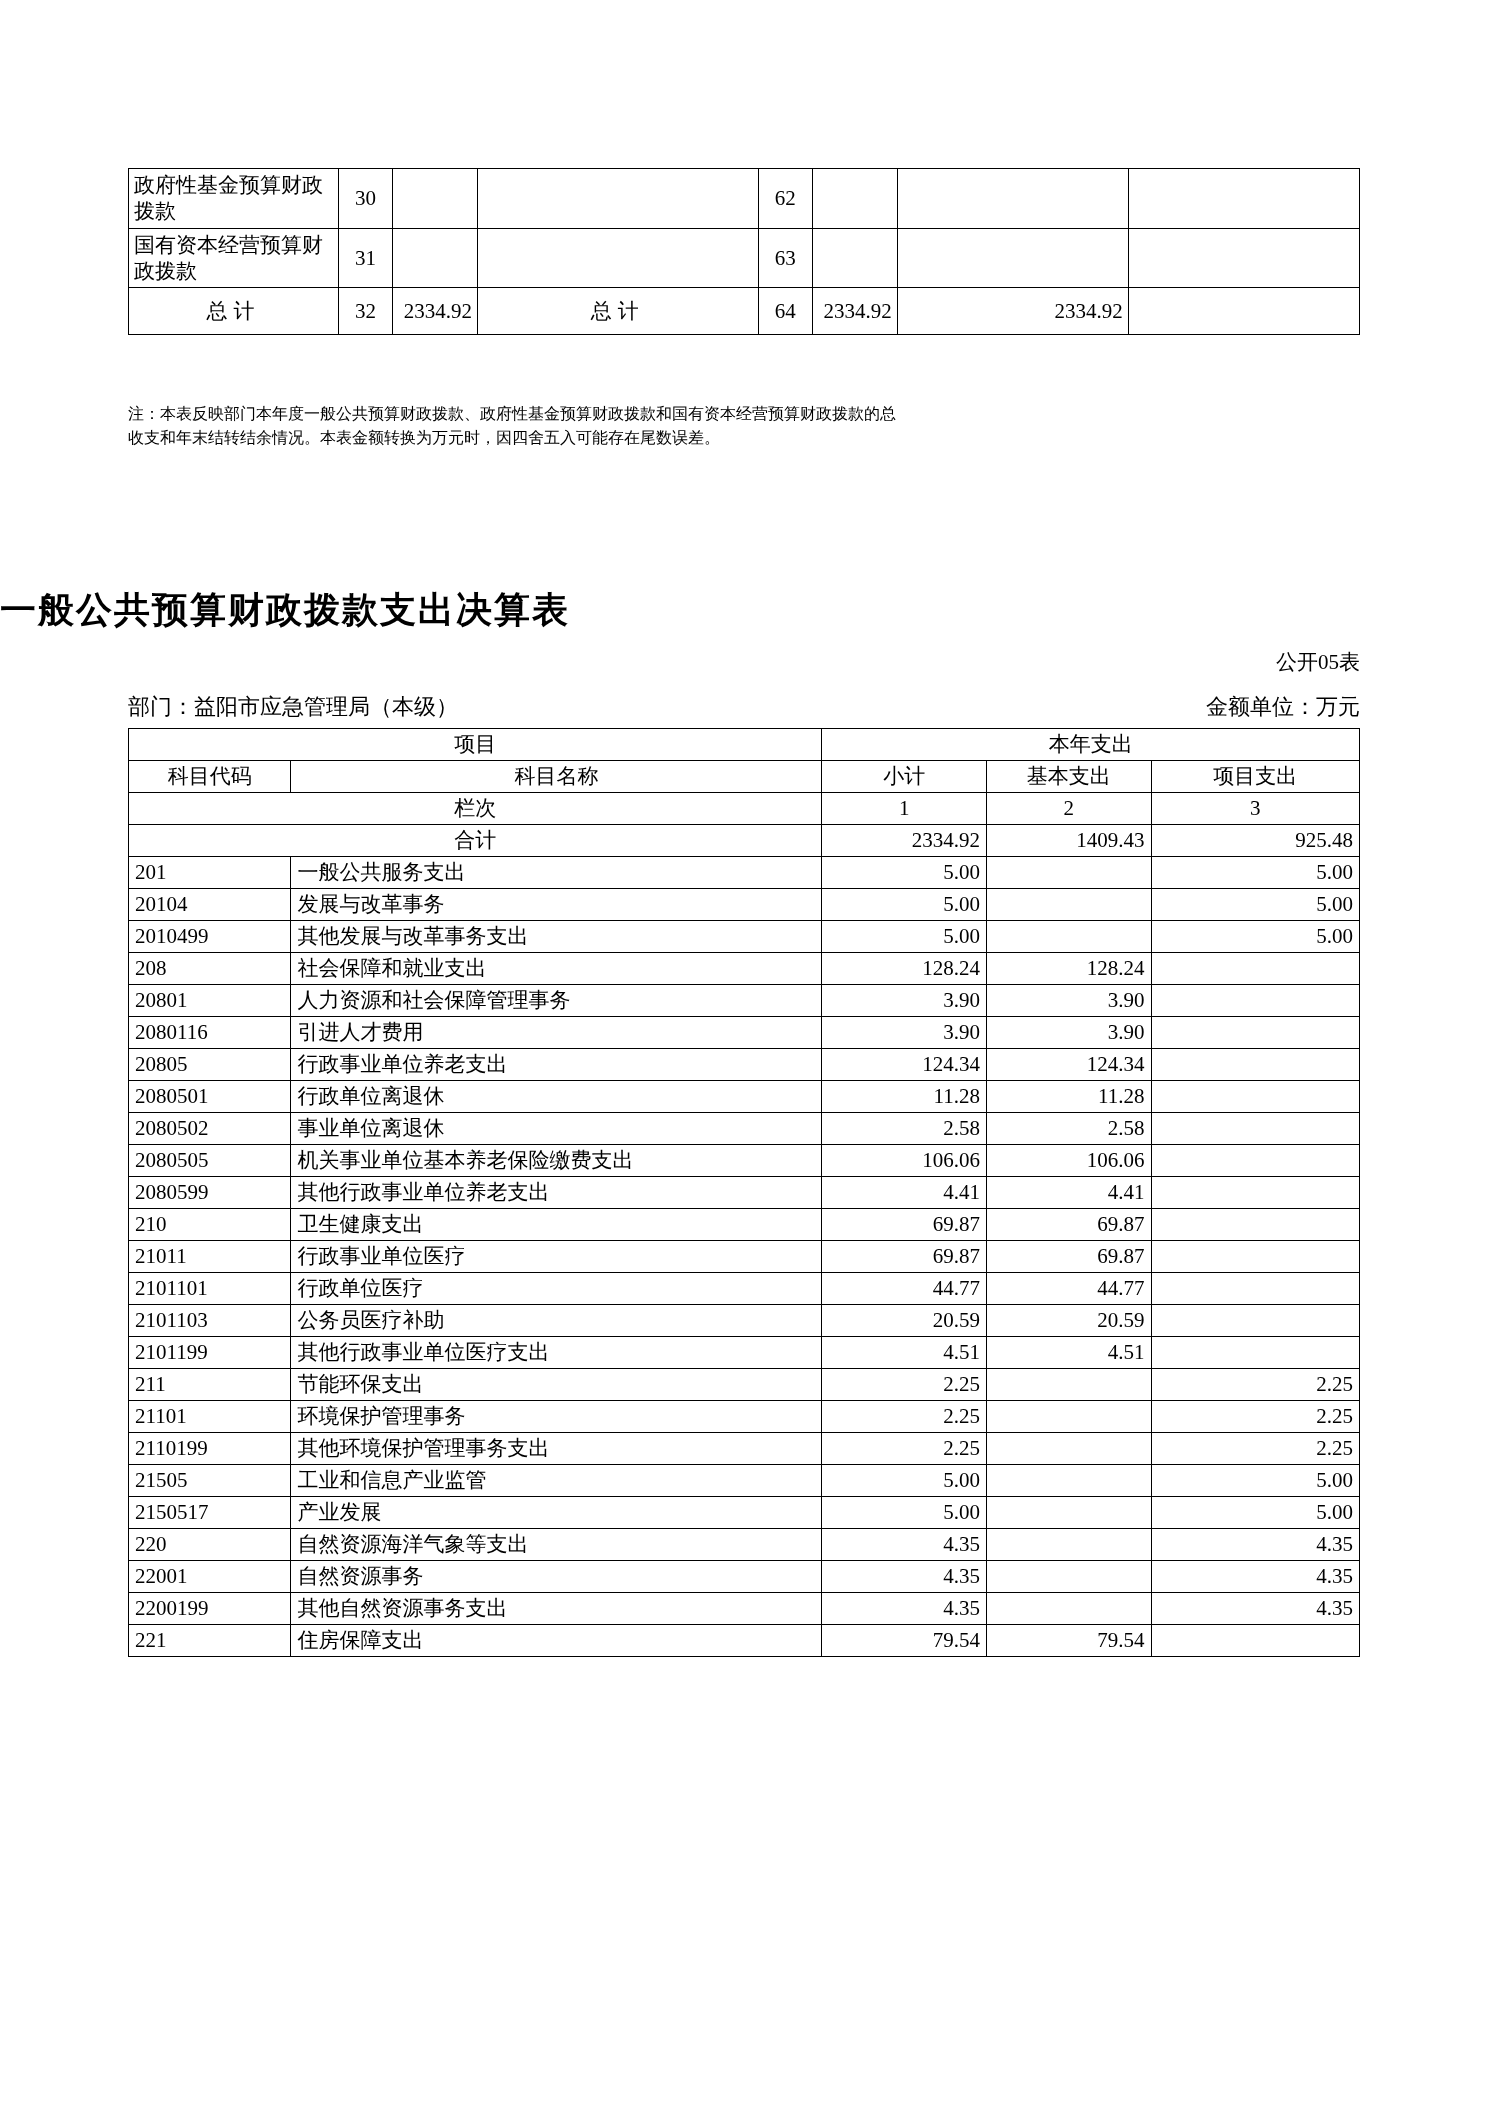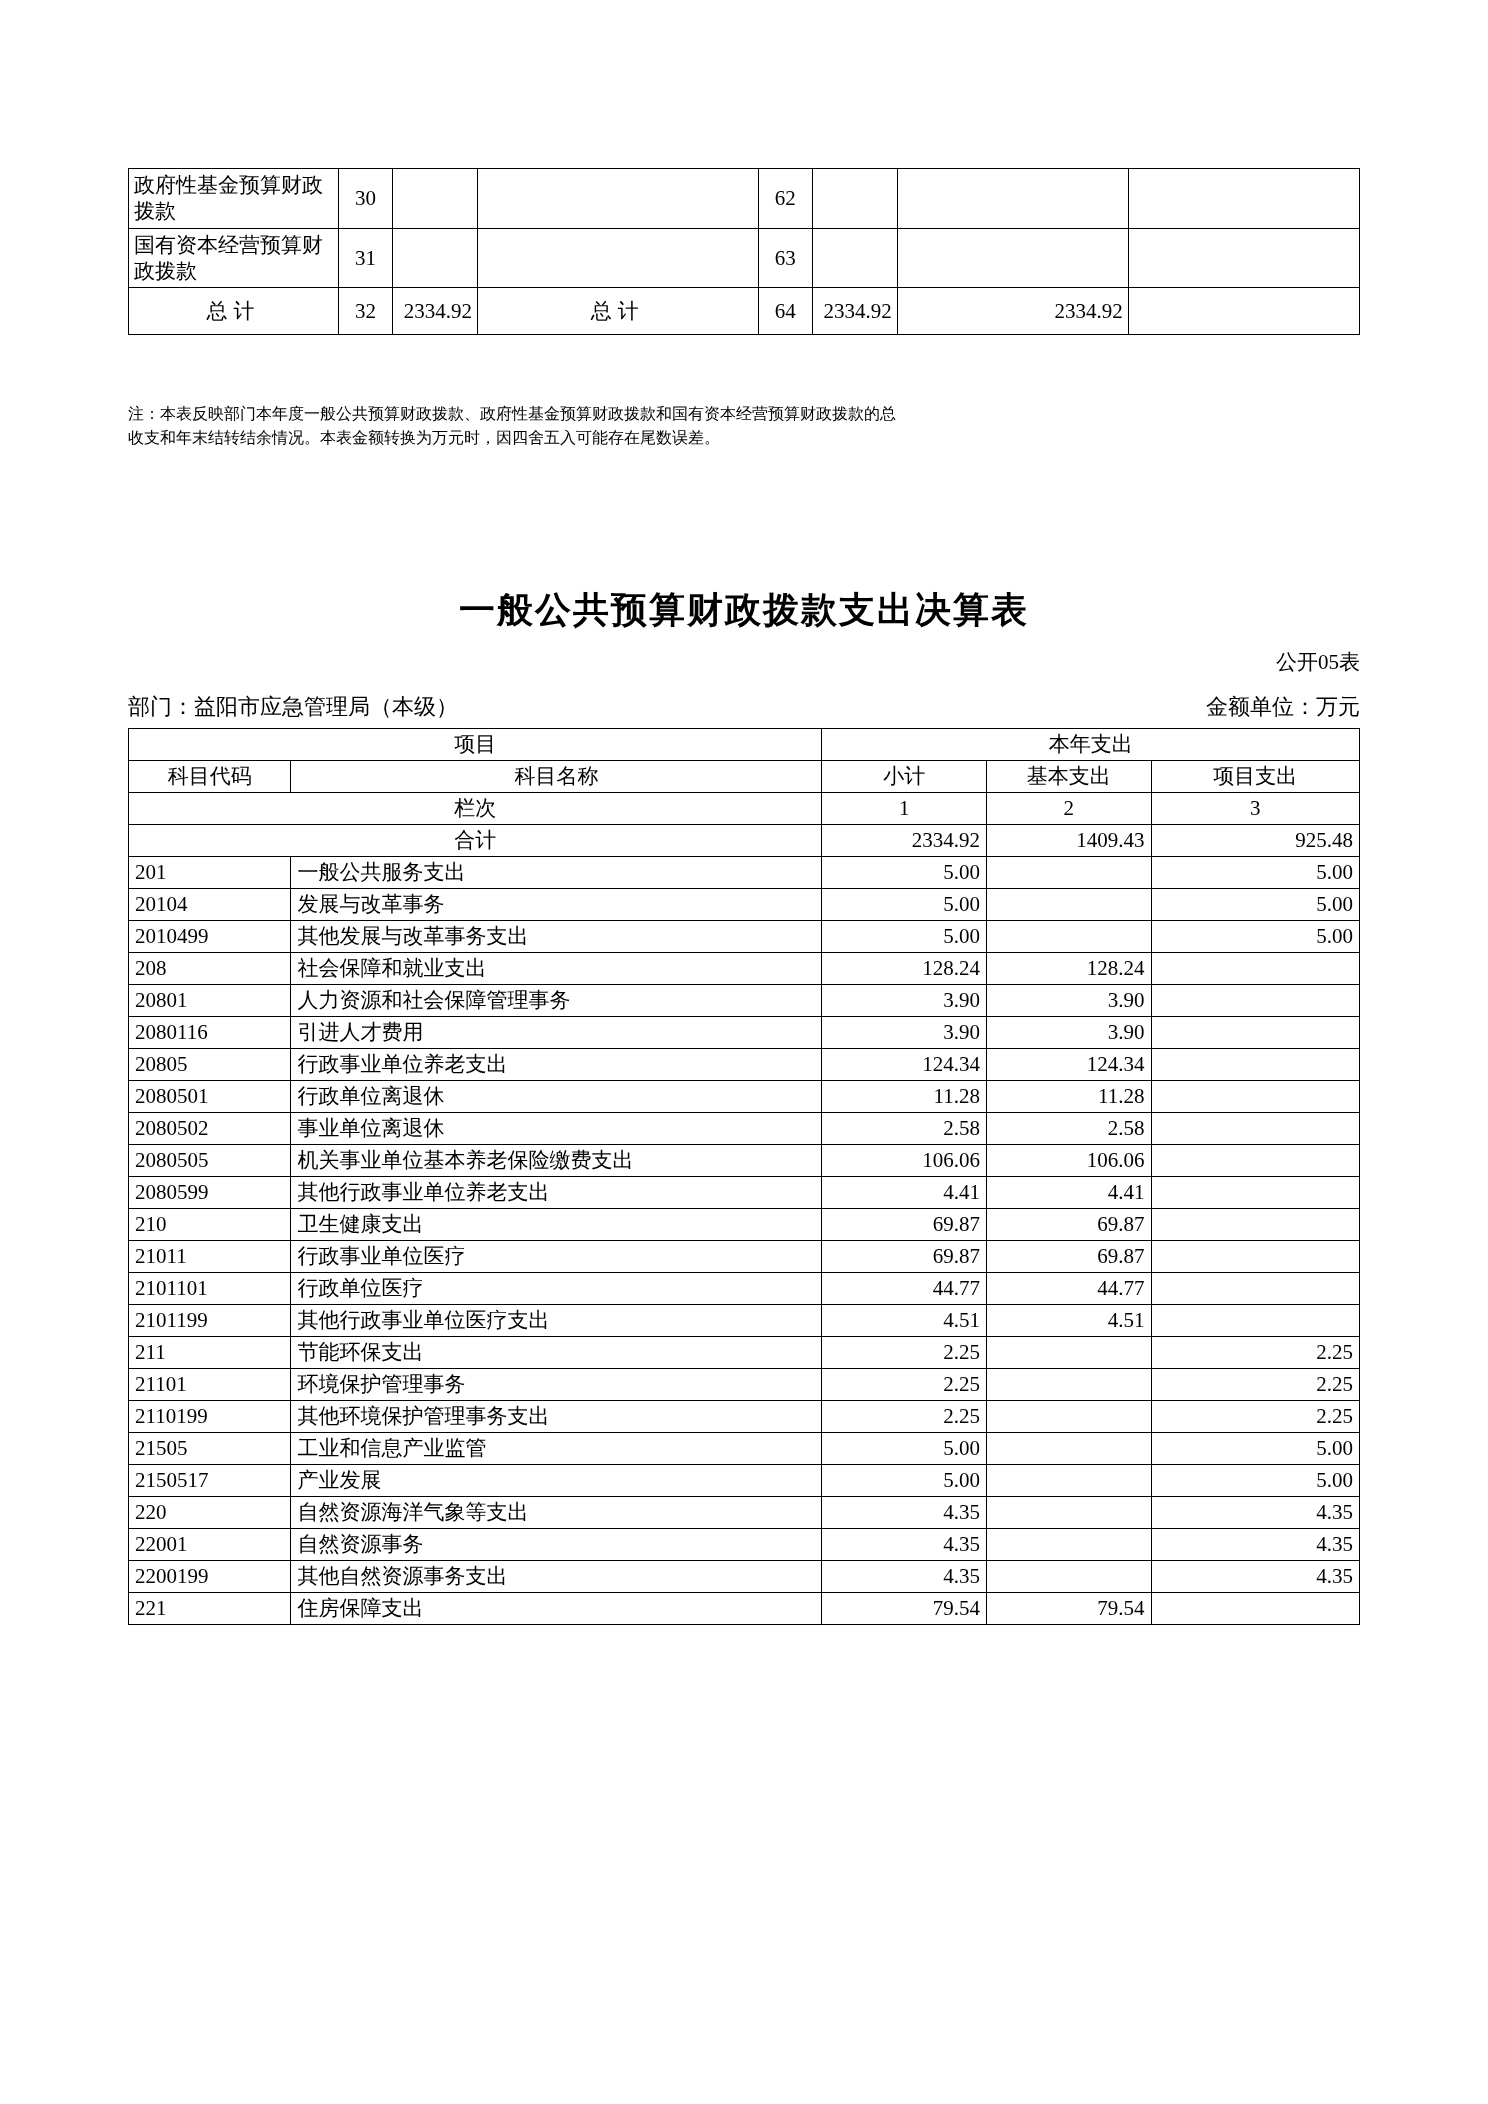--- a/index.html
+++ b/index.html
@@ -73,21 +73,20 @@
   }
   .note .ind {
     display: block;
   }
   
   .doc-title {
     position: absolute;
     left: 0;
     top: 586px;
     width: 1488px;
-    text-align: center;
     font-size: 36px;
     font-weight: bold;
     letter-spacing: 2px;
     font-family: "Liberation Serif", "DejaVu Serif", serif;
   }
   .meta-right-1 {
     position: absolute;
     right: 128px;
     top: 648px;
     font-size: 21px;
@@ -311,20 +310,27 @@
             <td class="col-num"></td>
           </tr>
         <tr>
             <td class="col-code">2101101</td>
             <td class="col-name">行政单位医疗</td>
             <td class="col-num">44.77</td>
             <td class="col-num">44.77</td>
             <td class="col-num"></td>
           </tr>
         <tr>
+            <td class="col-code">2101103</td>
+            <td class="col-name">公务员医疗补助</td>
+            <td class="col-num">20.59</td>
+            <td class="col-num">20.59</td>
+            <td class="col-num"></td>
+          </tr>
+        <tr>
             <td class="col-code">2101199</td>
             <td class="col-name">其他行政事业单位医疗支出</td>
             <td class="col-num">4.51</td>
             <td class="col-num">4.51</td>
             <td class="col-num"></td>
           </tr>
         <tr>
             <td class="col-code">211</td>
             <td class="col-name">节能环保支出</td>
             <td class="col-num">2.25</td>

